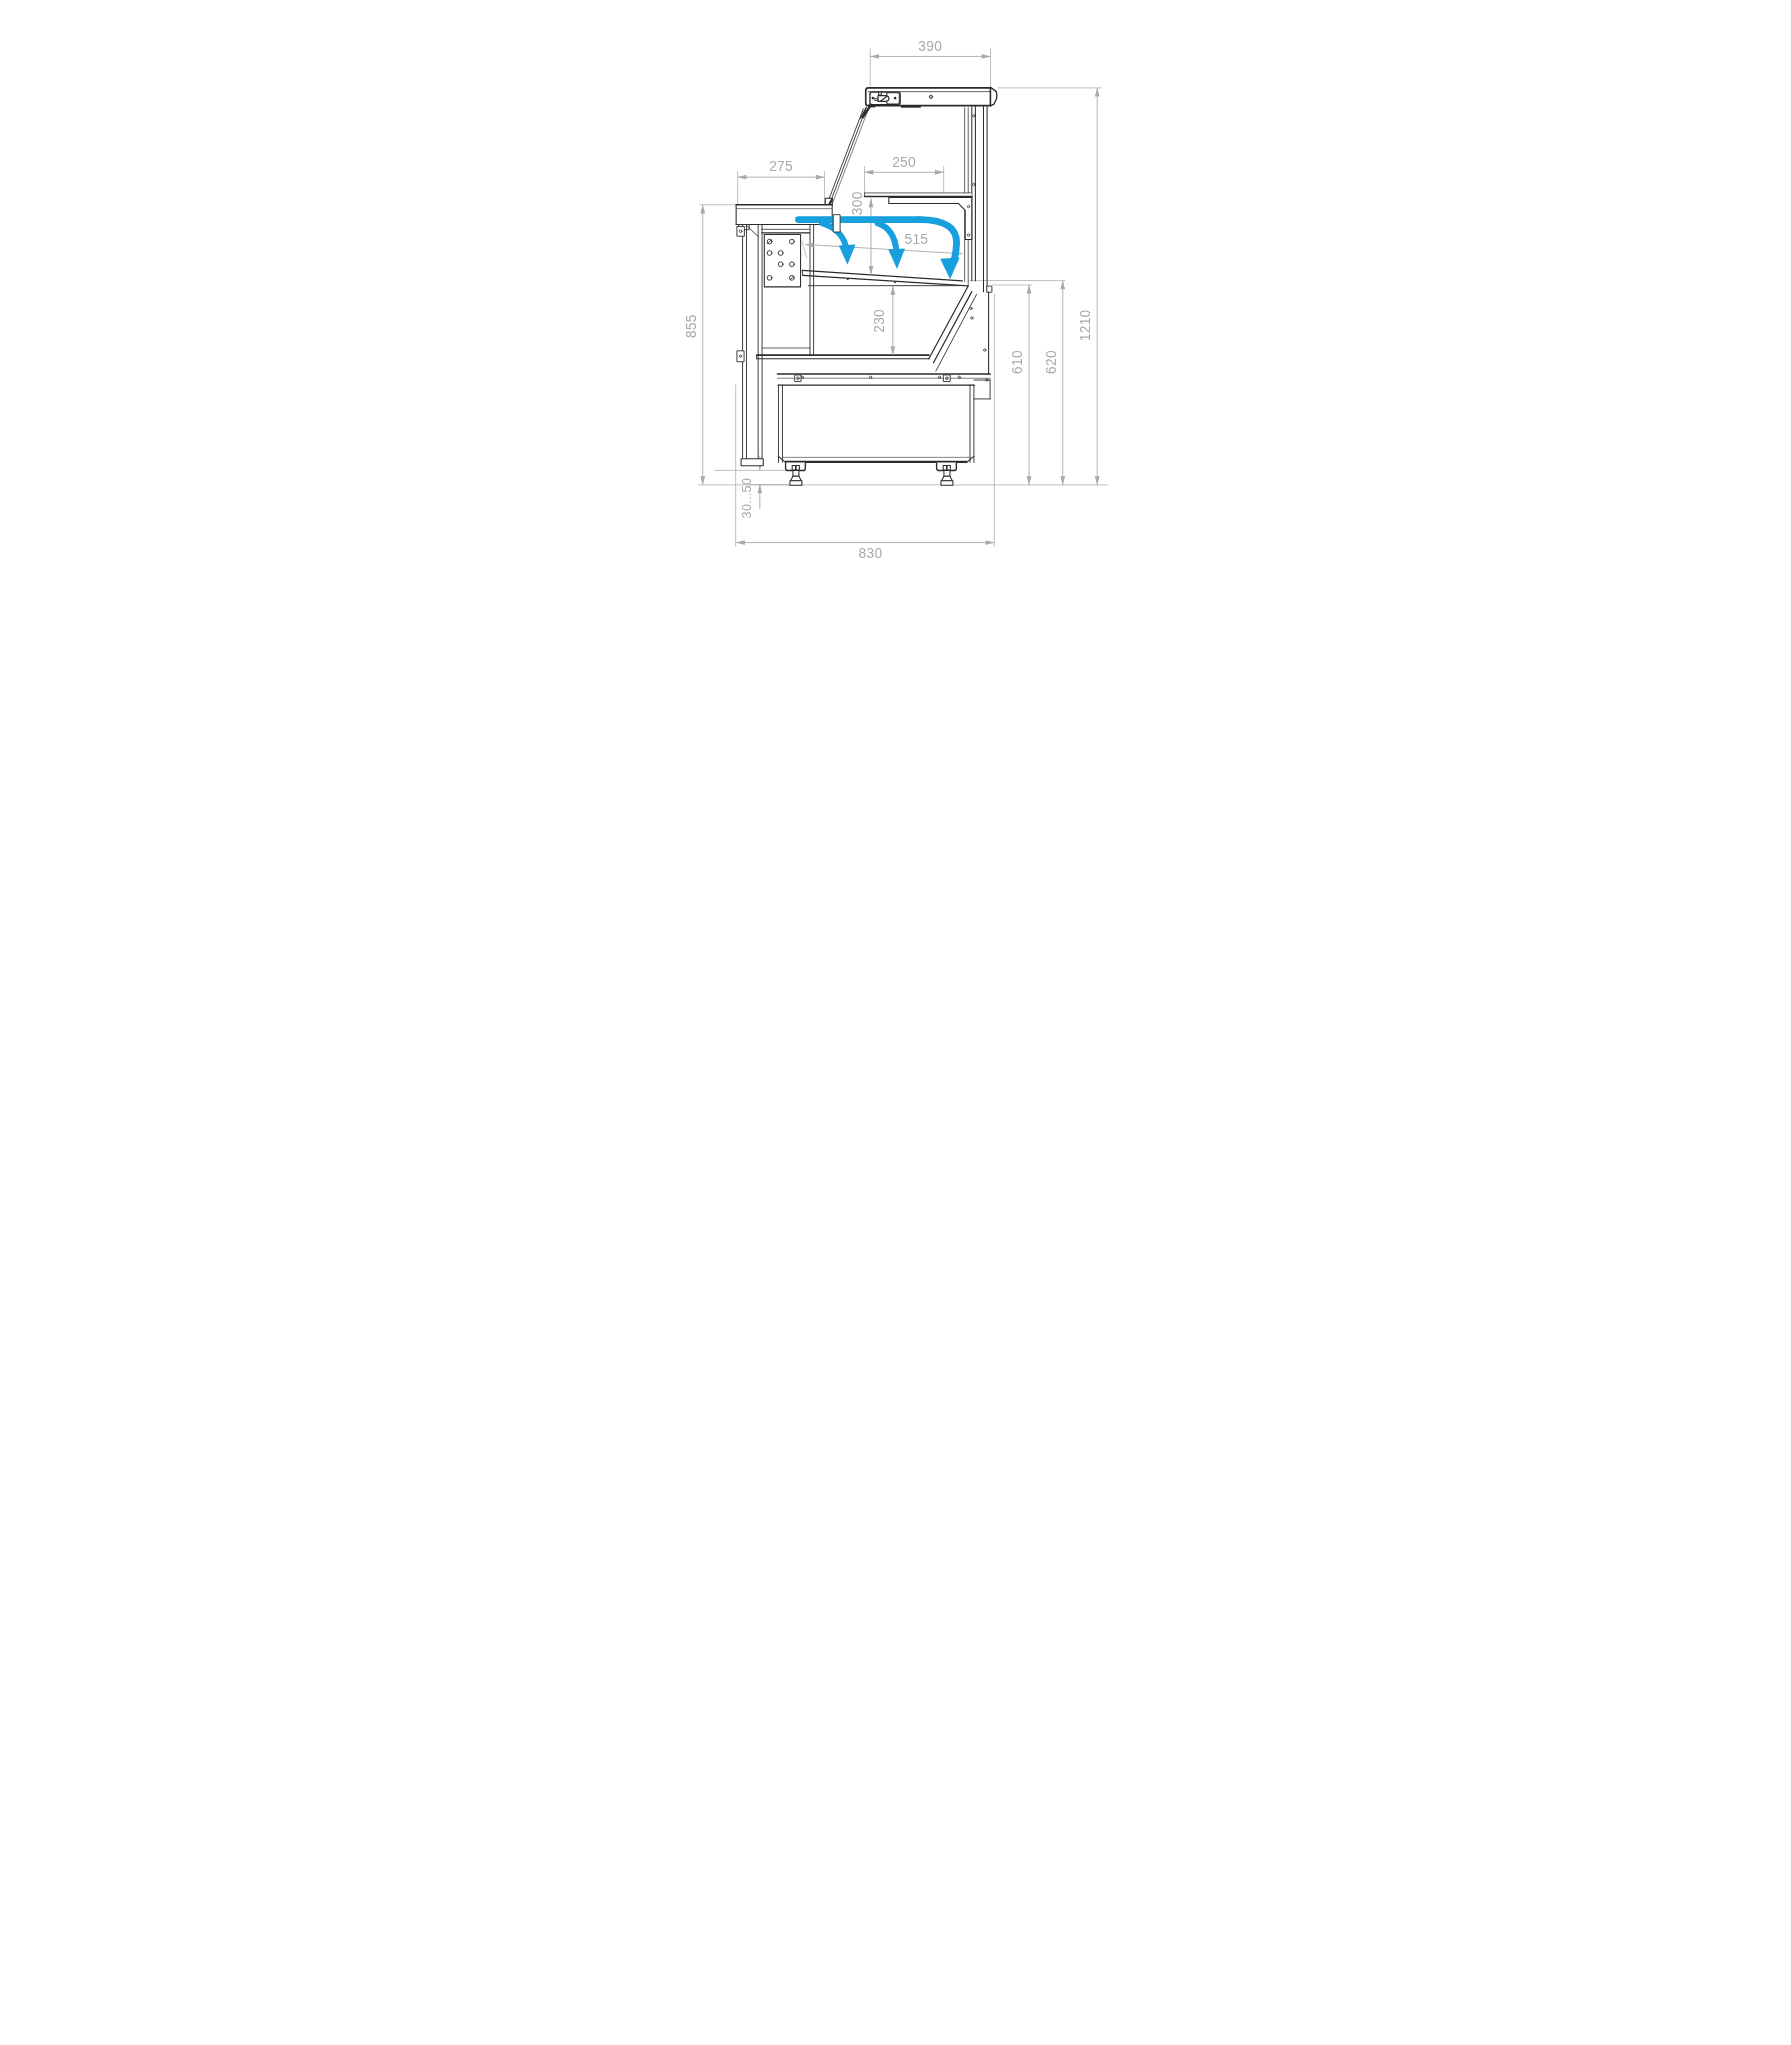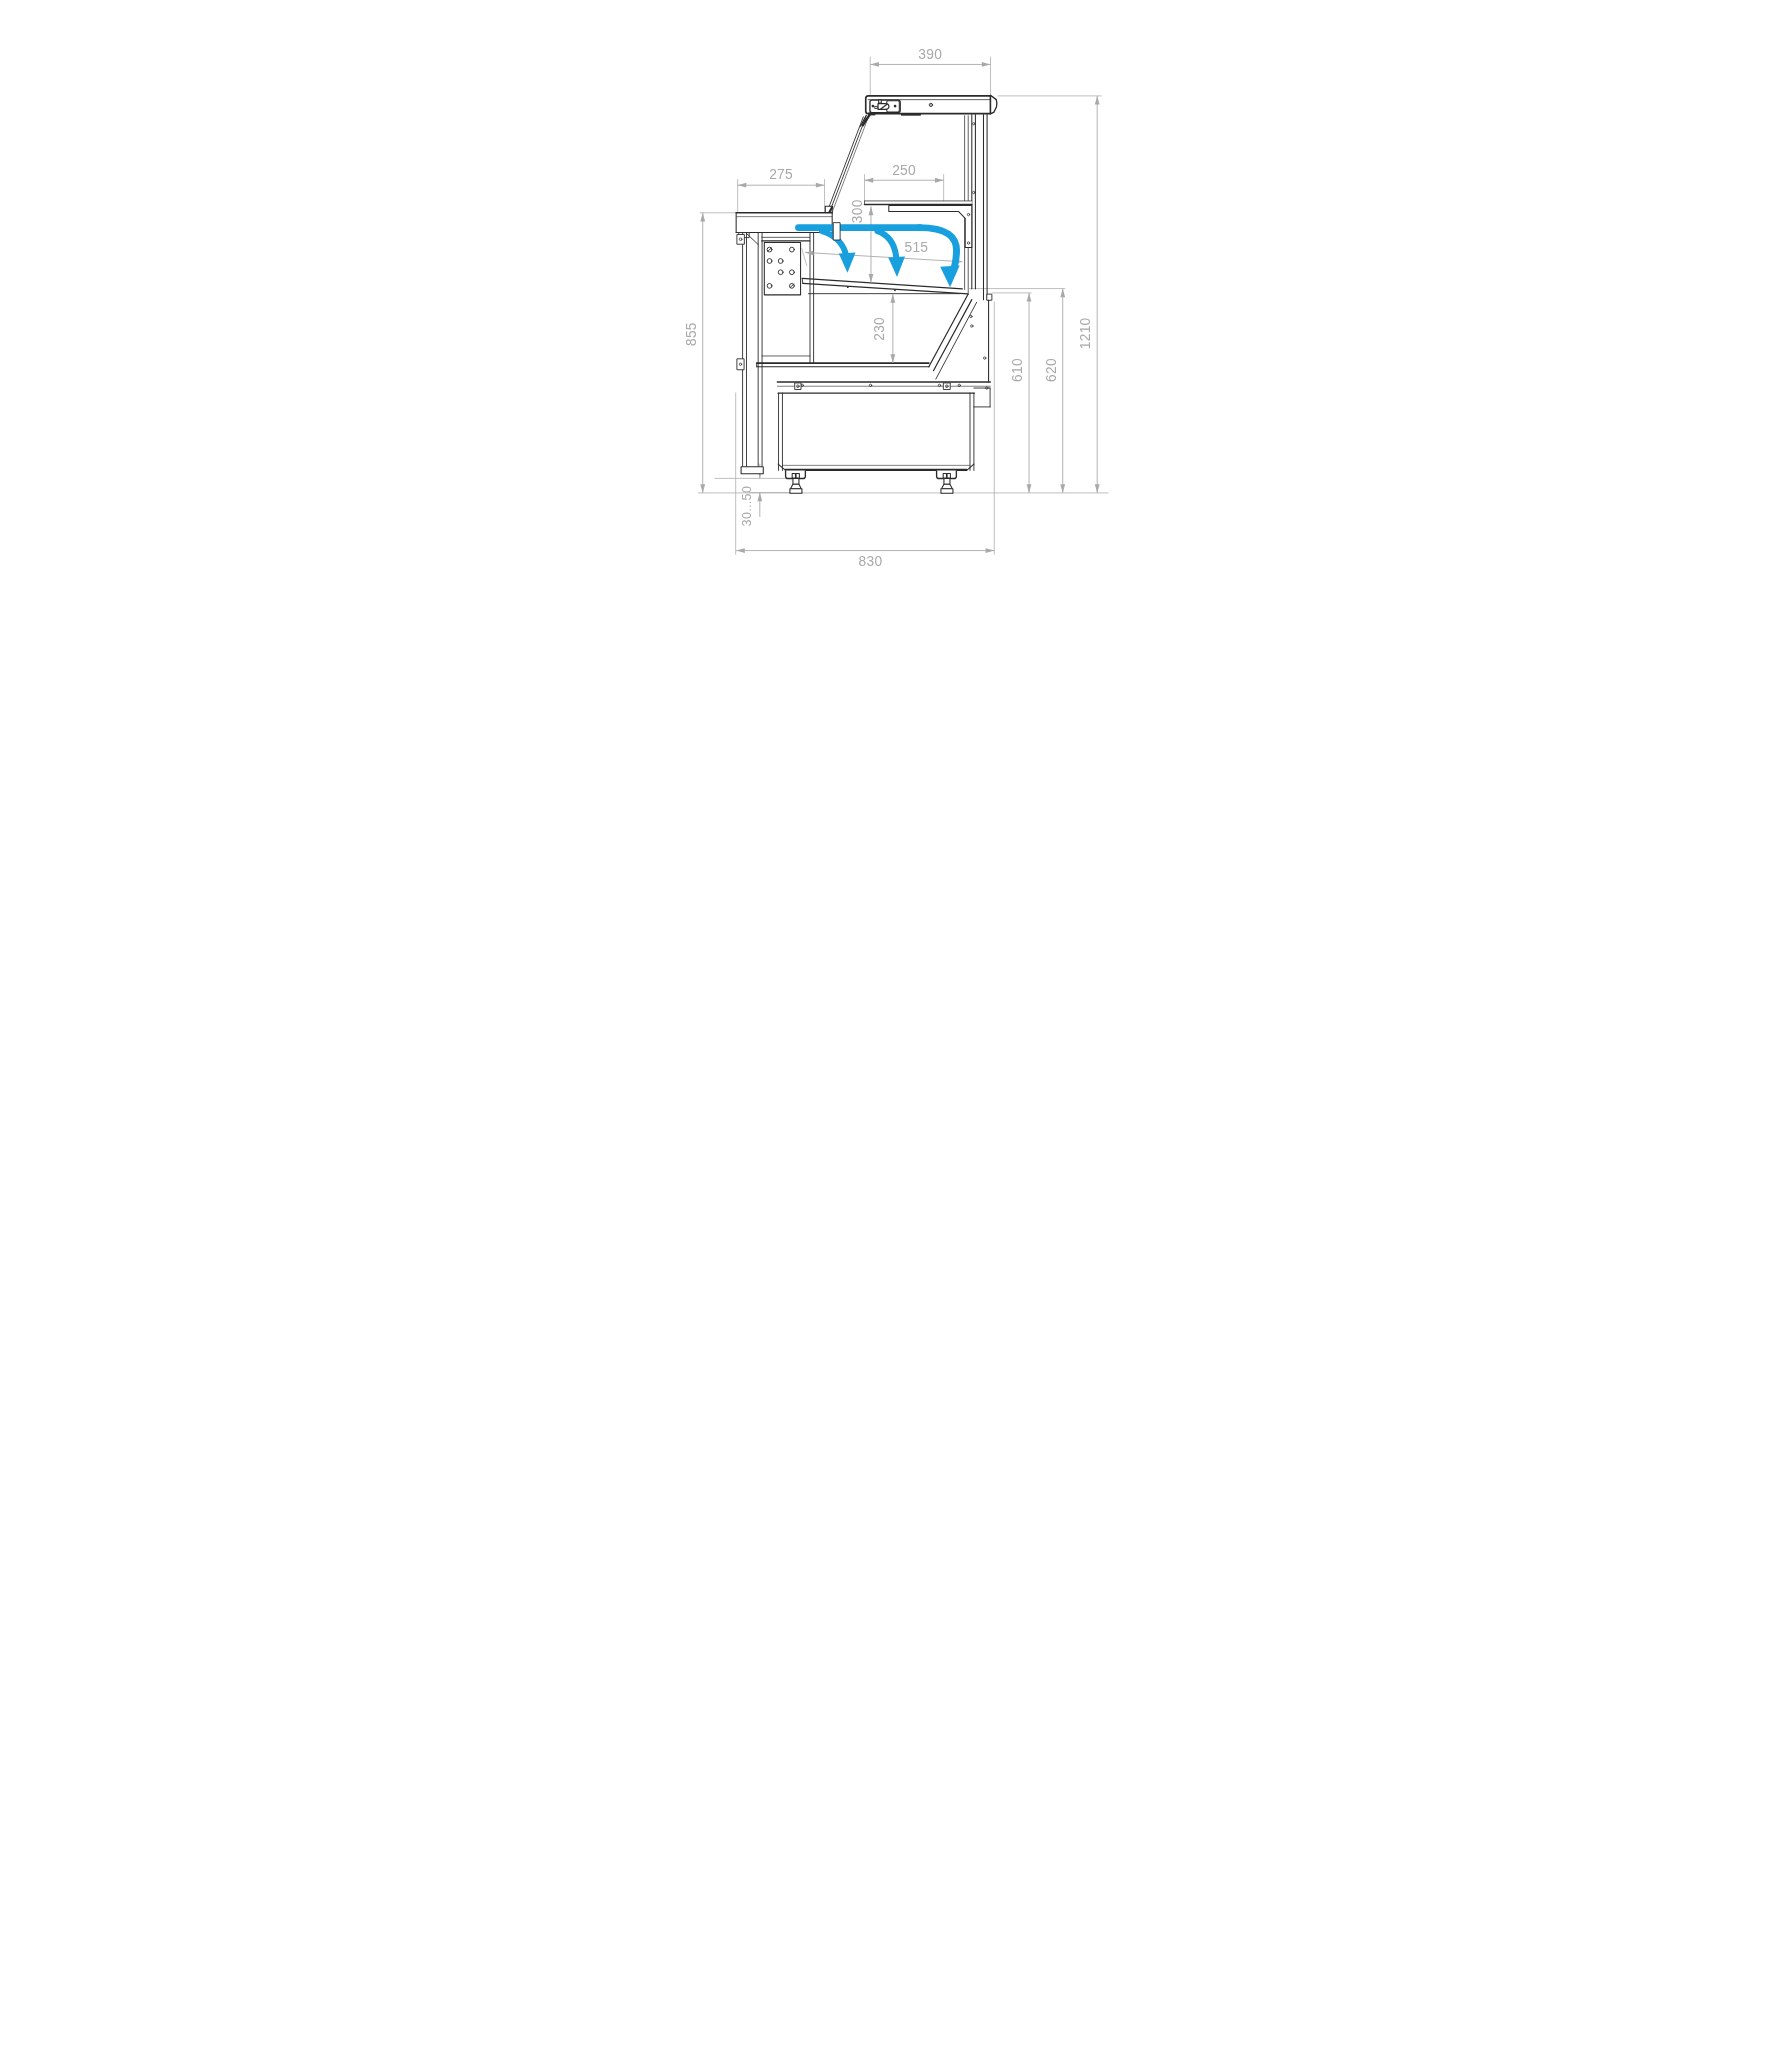--- a/index.html
+++ b/index.html
@@ -1,21 +1,21 @@
 <!DOCTYPE html>
 <html style="--line-color: #2b2b2b; --dim-color: #a9a9a9; --air-color: #189fdd;font-size:8.8px"><head>
 <meta charset="utf-8">
 <style>
   :root{
     --line-color:#2b2b2b;
     --dim-color:#a9a9a9;
     --air-color:#189fdd;
   }
   html,body{margin:0;padding:0;background:#ffffff;}
-  .frame{max-width:486px;margin:12px auto;padding:5.5px;}
+  .frame{max-width:486px;margin:4px auto;padding:5.5px;}
   svg{display:block;width:100%;height:auto;background:#fff;}
   .k{stroke:var(--line-color);fill:none;stroke-linecap:round;stroke-linejoin:round;}
   .kf{stroke:var(--line-color);fill:#ffffff;stroke-linejoin:round;}
   .kd{fill:var(--line-color);stroke:none;}
   .wf{fill:#ffffff;stroke:none;}
   .d{stroke:var(--dim-color);fill:none;stroke-linecap:butt;}
   .df{fill:var(--dim-color);stroke:none;}
   .b{stroke:var(--air-color);fill:none;stroke-linecap:round;}
   .bf{fill:var(--air-color);stroke:none;}
   text.dt{fill:var(--dim-color);font-family:"Liberation Sans",sans-serif;font-size:92px;

